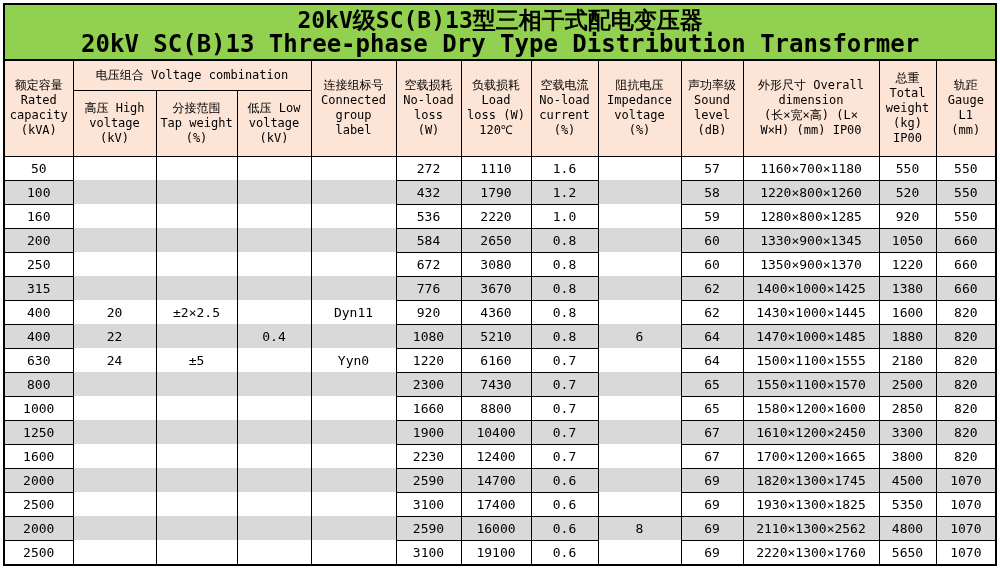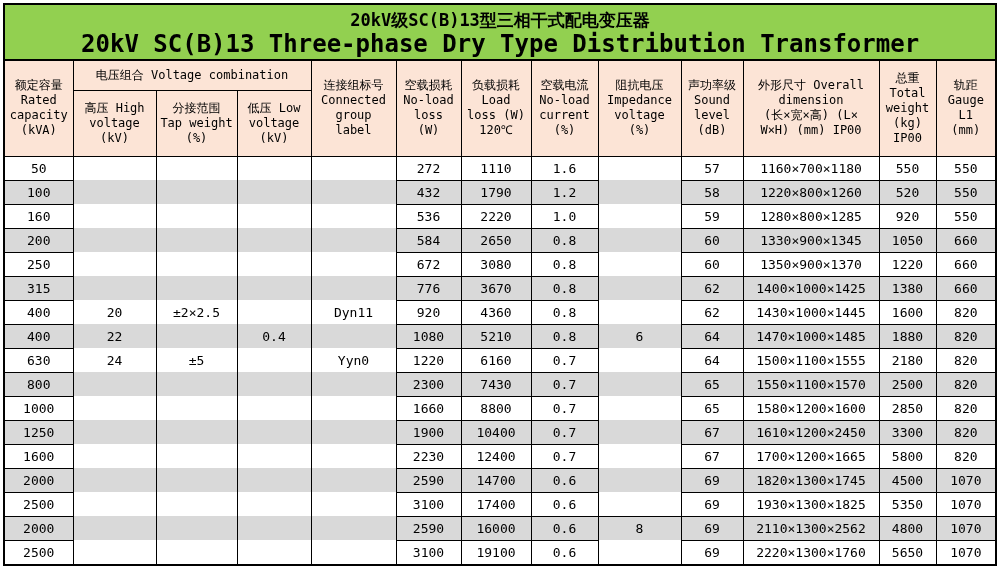--- a/index.html
+++ b/index.html
@@ -21,21 +21,21 @@
     text-align:center;
     vertical-align:middle;
     padding:0;
   }
   
   td.title-cell{
     background:#92D050;
     border-bottom:2px solid #000;
     padding:3px 0 2px 0;
   }
-  .title-zh{font-size:17px;font-weight:bold;line-height:24px;}
+  .title-zh{font-size:23px;font-weight:bold;line-height:24px;}
   .title-en{font-size:24px;font-weight:bold;line-height:25px;}
   
   thead th{
     background:#FCE4D6;
     font-weight:normal;
     font-size:12px;
     line-height:15px;
     white-space:pre-line;
     padding:2px 1px;
   }
@@ -323,21 +323,21 @@
           <td class="m"></td>
           <td class="m"></td>
           <td class="m"></td>
           <td class="m"></td>
           <td>2230</td>
           <td>12400</td>
           <td>0.7</td>
           <td class="m"></td>
           <td>67</td>
           <td>1700×1200×1665</td>
-          <td>5800</td>
+          <td>3800</td>
           <td>820</td>
         </tr>
         <tr class="band">
           <td>2000</td>
           <td class="m"></td>
           <td class="m"></td>
           <td class="m"></td>
           <td class="m"></td>
           <td>2590</td>
           <td>14700</td>

